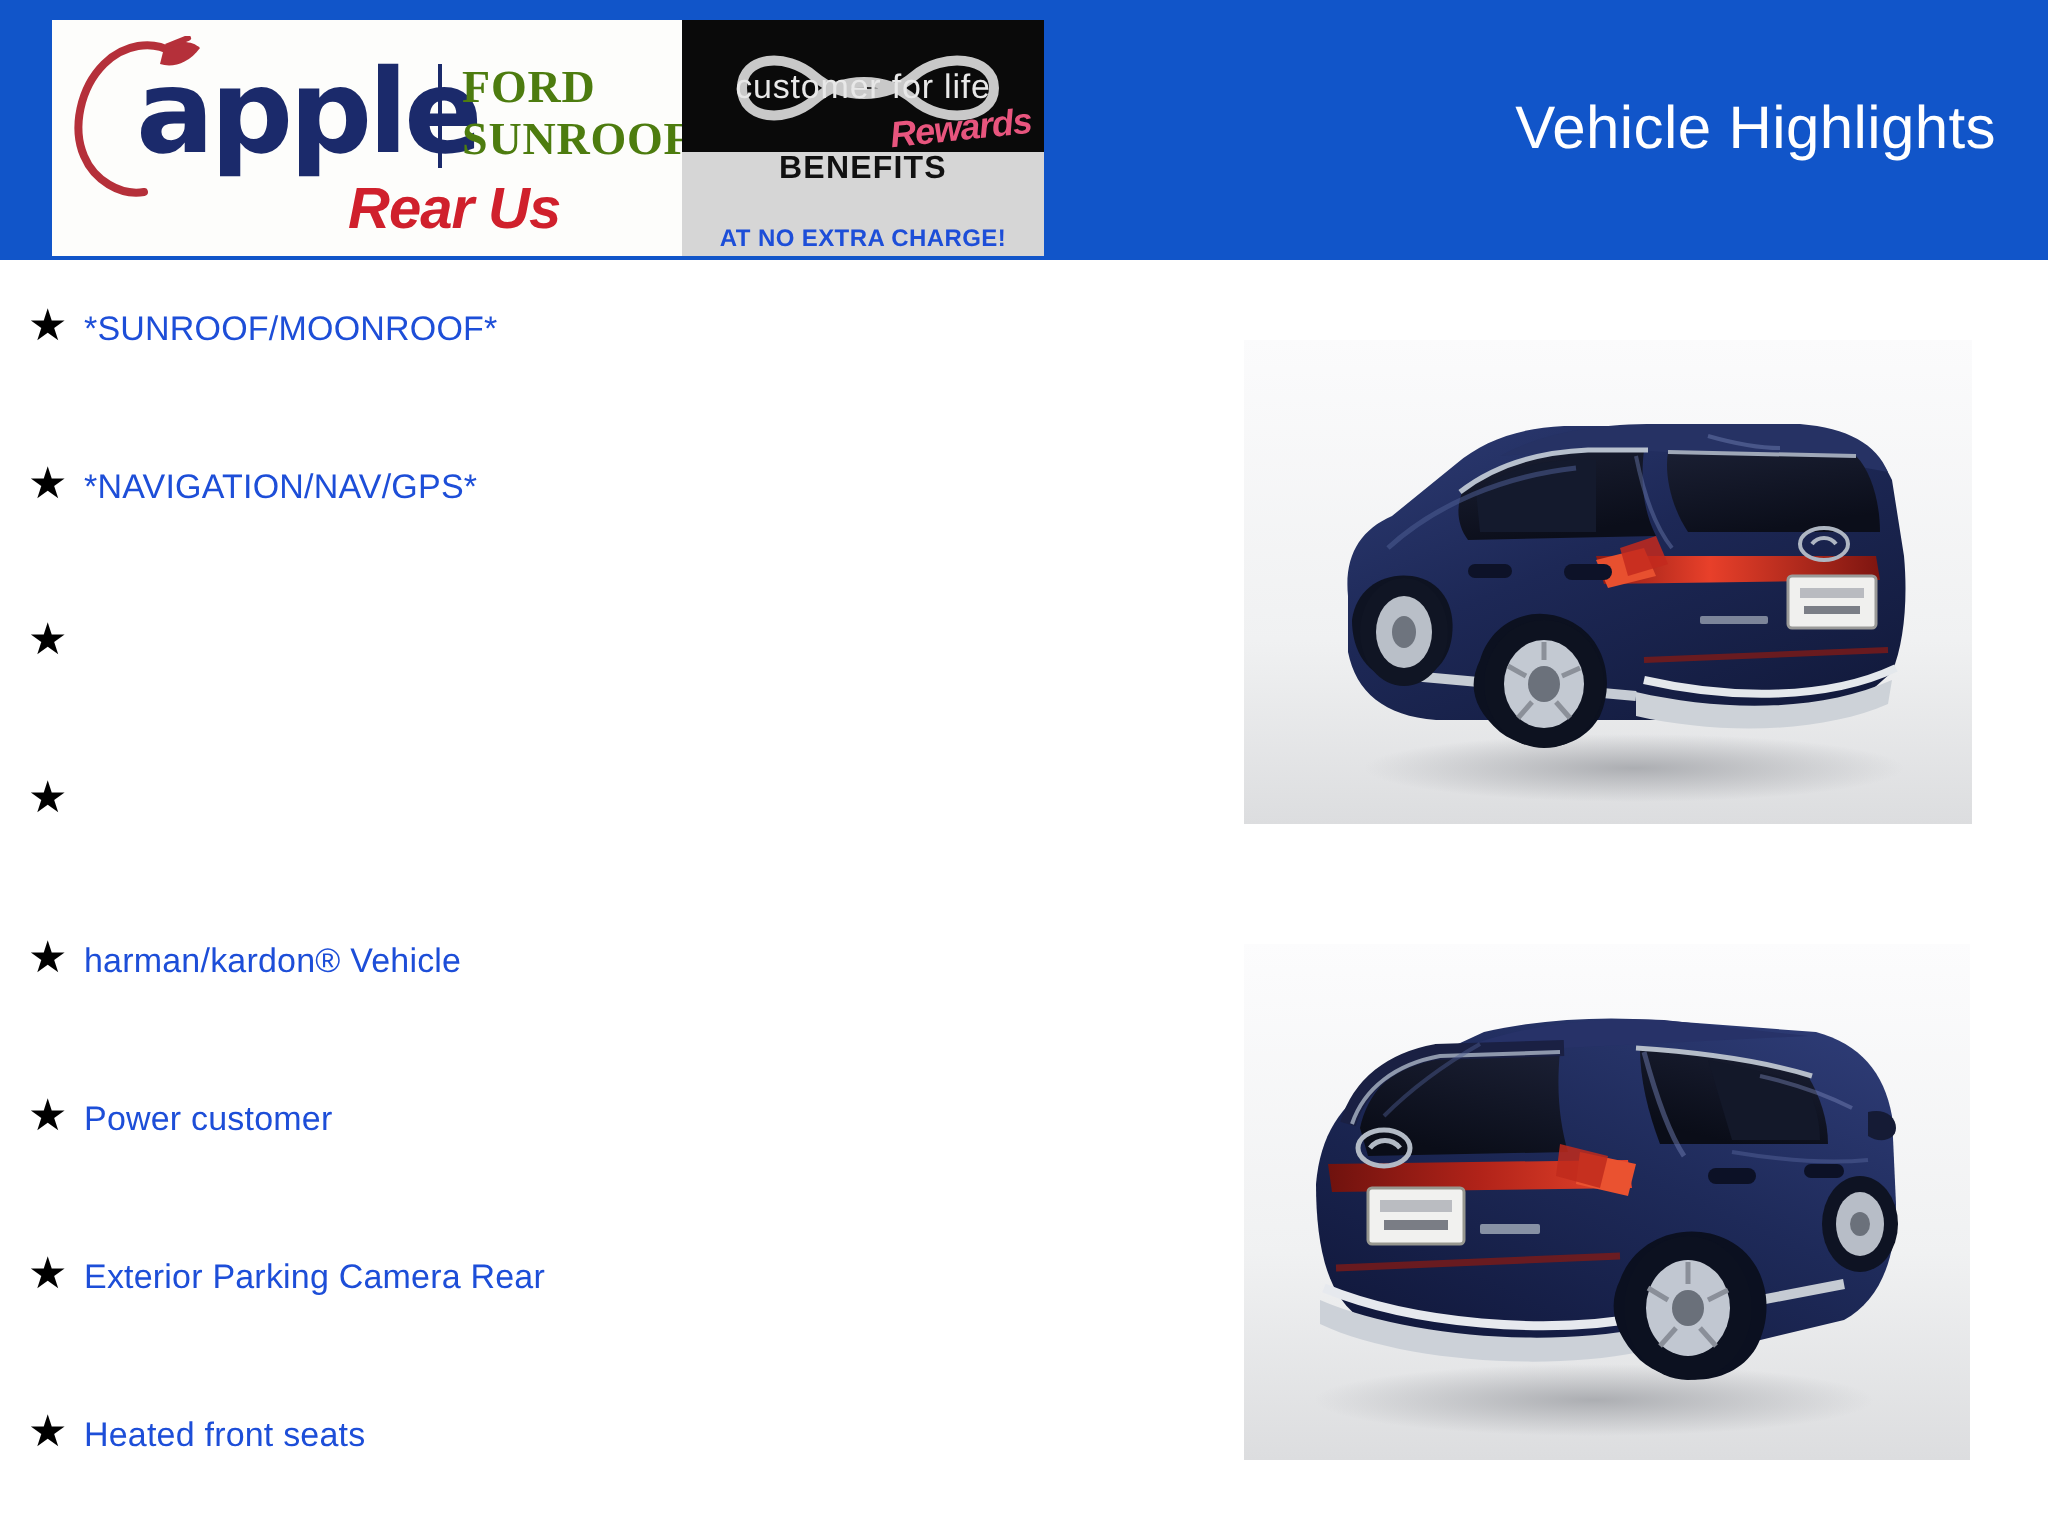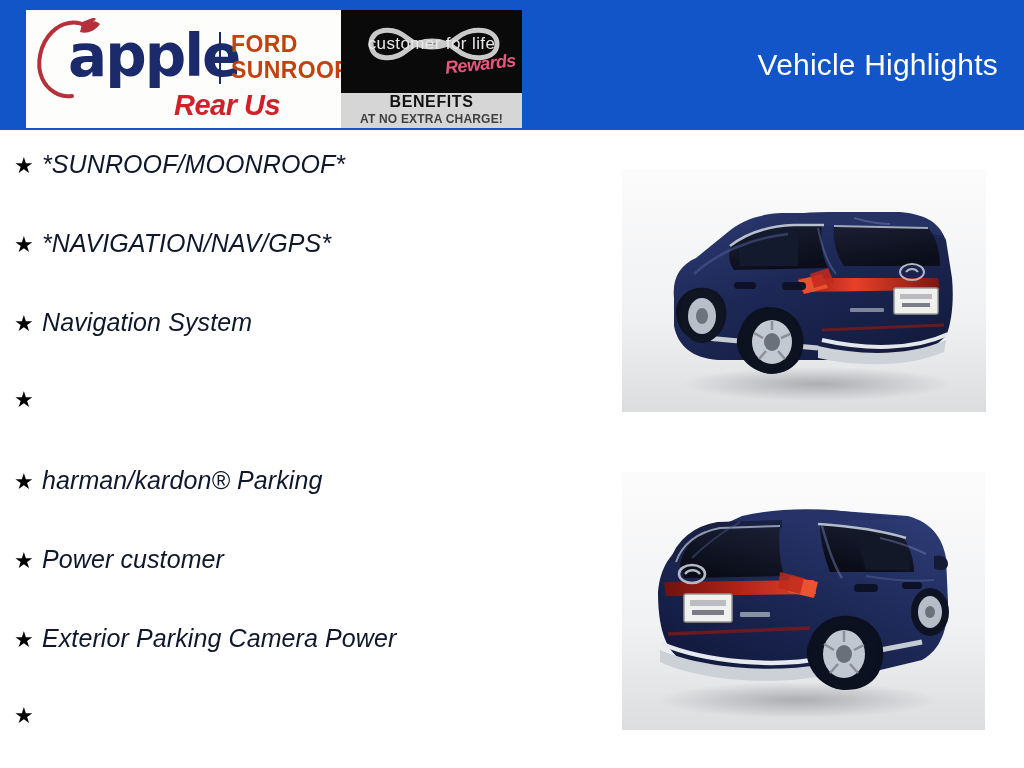--- a/index.html
+++ b/index.html
@@ -87,23 +87,23 @@
     background: #1b2a6b;
   }
 
   .ford-lincoln {
     position: absolute;
     left: 205px;
     top: 21px;
     font-size: 23px;
     line-height: 26px;
     font-weight: bold;
-    color: #c2410c;
+    color: #4d7c0f;
     letter-spacing: 0.4px;
-    font-family: Liberation Sans, sans-serif;
+    font-family: Liberation Serif, serif;
   }
 
   .drive-us {
     position: absolute;
     left: 148px;
     top: 80px;
     font-size: 29px;
     line-height: 30px;
     font-style: italic;
     font-weight: bold;
@@ -172,23 +172,23 @@
   .benefits-line1 {
     font-size: 16px;
     font-weight: bold;
     color: #111111;
     letter-spacing: 0.6px;
   }
 
   .benefits-line2 {
     font-size: 12px;
     font-weight: bold;
-    color: #404040;
+    color: #1d4ed8;
     letter-spacing: 0.2px;
-    margin-top: 1px;
+    margin-top: 18px;
   }
 
   
   .highlights {
     position: absolute;
     left: 0;
     top: 130px;
     width: 600px;
     height: 638px;
   }
@@ -204,25 +204,24 @@
   .bullet-star {
     width: 28px;
     flex: 0 0 28px;
     font-size: 22px;
     line-height: 22px;
     color: #000000;
     font-family: "DejaVu Sans", sans-serif;
   }
 
   .highlight-label {
-    font-size: 25px;
+    font-size: 17px;
     line-height: 25px;
-    color: #0f172a;
+    color: #1d4ed8;
     letter-spacing: 0.1px;
-    font-style: italic;
   }
 
   
   .photo {
     position: absolute;
     overflow: hidden;
     background: #ffffff;
   }
 
   .photo-1 {
@@ -302,44 +301,44 @@
       <span class="highlight-label">*SUNROOF/MOONROOF*</span>
     </div>
 
     <div class="highlight-row" style="top:101px">
       <span class="bullet-star">★</span>
       <span class="highlight-label">*NAVIGATION/NAV/GPS*</span>
     </div>
 
     <div class="highlight-row" style="top:180px">
       <span class="bullet-star">★</span>
-      <span class="highlight-label">Navigation System</span>
     </div>
 
     <div class="highlight-row" style="top:259px">
       <span class="bullet-star">★</span>
     </div>
 
     <div class="highlight-row" style="top:338px">
       <span class="bullet-star">★</span>
-      <span class="highlight-label">harman/kardon® Parking</span>
+      <span class="highlight-label">harman/kardon® Vehicle</span>
     </div>
 
     <div class="highlight-row" style="top:417px">
       <span class="bullet-star">★</span>
       <span class="highlight-label">Power customer</span>
     </div>
 
     <div class="highlight-row" style="top:496px">
       <span class="bullet-star">★</span>
-      <span class="highlight-label">Exterior Parking Camera Power</span>
+      <span class="highlight-label">Exterior Parking Camera Rear</span>
     </div>
 
     <div class="highlight-row" style="top:575px">
       <span class="bullet-star">★</span>
+      <span class="highlight-label">Heated front seats</span>
     </div>
   </div>
 
   <div class="photo photo-1">
     <svg viewBox="0 0 364 242" preserveAspectRatio="none">
       <defs>
         <linearGradient id="bg1" x1="0" y1="0" x2="0" y2="1">
           <stop offset="0" stop-color="#fbfbfc"></stop>
           <stop offset="0.62" stop-color="#f0f1f2"></stop>
           <stop offset="1" stop-color="#dcdddf"></stop>

